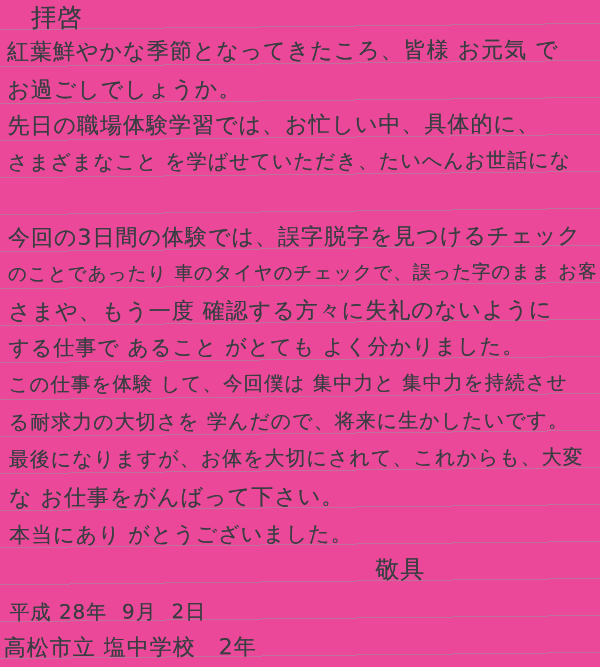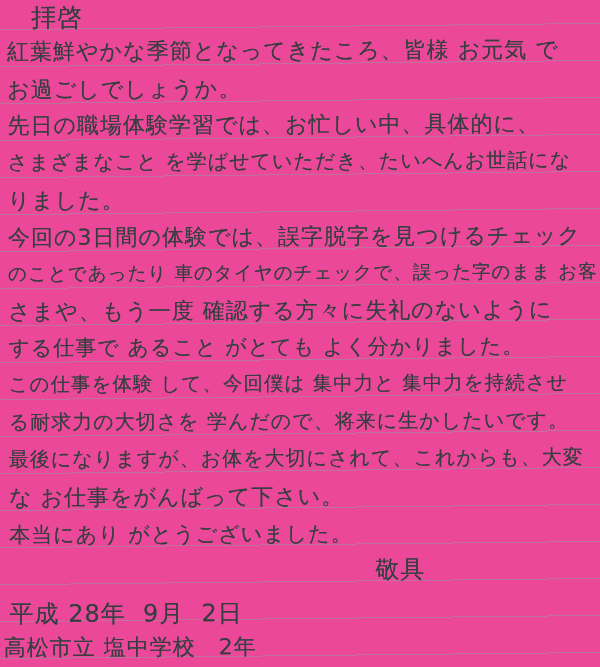--- a/index.html
+++ b/index.html
@@ -52,29 +52,28 @@
 <div class="paper">
   <div class="rules"></div>
 
   <div class="text-layer">
     <div class="row salutation" style="top:4px;  font-size:25px;">拝啓</div>
 
     <div class="row" style="top:40px;  font-size:22px;">紅葉鮮やかな季節となってきたころ、皆様 お元気 で</div>
     <div class="row" style="top:78px;  font-size:22px;">お過ごしでしょうか。</div>
     <div class="row" style="top:114px; font-size:22px;">先日の職場体験学習では、お忙しい中、具体的に、</div>
     <div class="row" style="top:151px; font-size:20px;">さまざまなこと を学ばせていただき、たいへんお世話にな</div>
-    <div class="row" style="top:189px; font-size:22px;">りました。</div>
     <div class="row" style="top:226px; font-size:22px;">今回の3日間の体験では、誤字脱字を見つけるチェック</div>
     <div class="row" style="top:264px; font-size:18.5px;">のことであったり 車のタイヤのチェックで、誤った字のまま お客</div>
     <div class="row" style="top:300px; font-size:22px;">さまや、もう一度 確認する方々に失礼のないように</div>
     <div class="row" style="top:337px; font-size:21px;">する仕事で あること がとても よく分かりました。</div>
     <div class="row" style="top:374px; font-size:19.5px;">この仕事を体験 して、今回僕は 集中力と 集中力を持続させ</div>
     <div class="row" style="top:411px; font-size:20px;">る耐求力の大切さを 学んだので、将来に生かしたいです。</div>
     <div class="row" style="top:448px; font-size:20px;">最後になりますが、お体を大切にされて、これからも、大変</div>
     <div class="row" style="top:486px; font-size:22px;">な お仕事をがんばって下さい。</div>
     <div class="row" style="top:524px; font-size:21px;">本当にあり がとうございました。</div>
 
     <div class="row closing" style="top:558px; font-size:24px;">敬具</div>
 
-    <div class="row" style="top:601px; font-size:24px;">平成 28年  9月  2日</div>
+    <div class="row" style="top:601px; font-size:20px;">平成 28年  9月  2日</div>
     <div class="row" style="top:636px; font-size:22px; left:2px;">高松市立 塩中学校　2年</div>
   </div>
 </div>
 
 </body></html>

